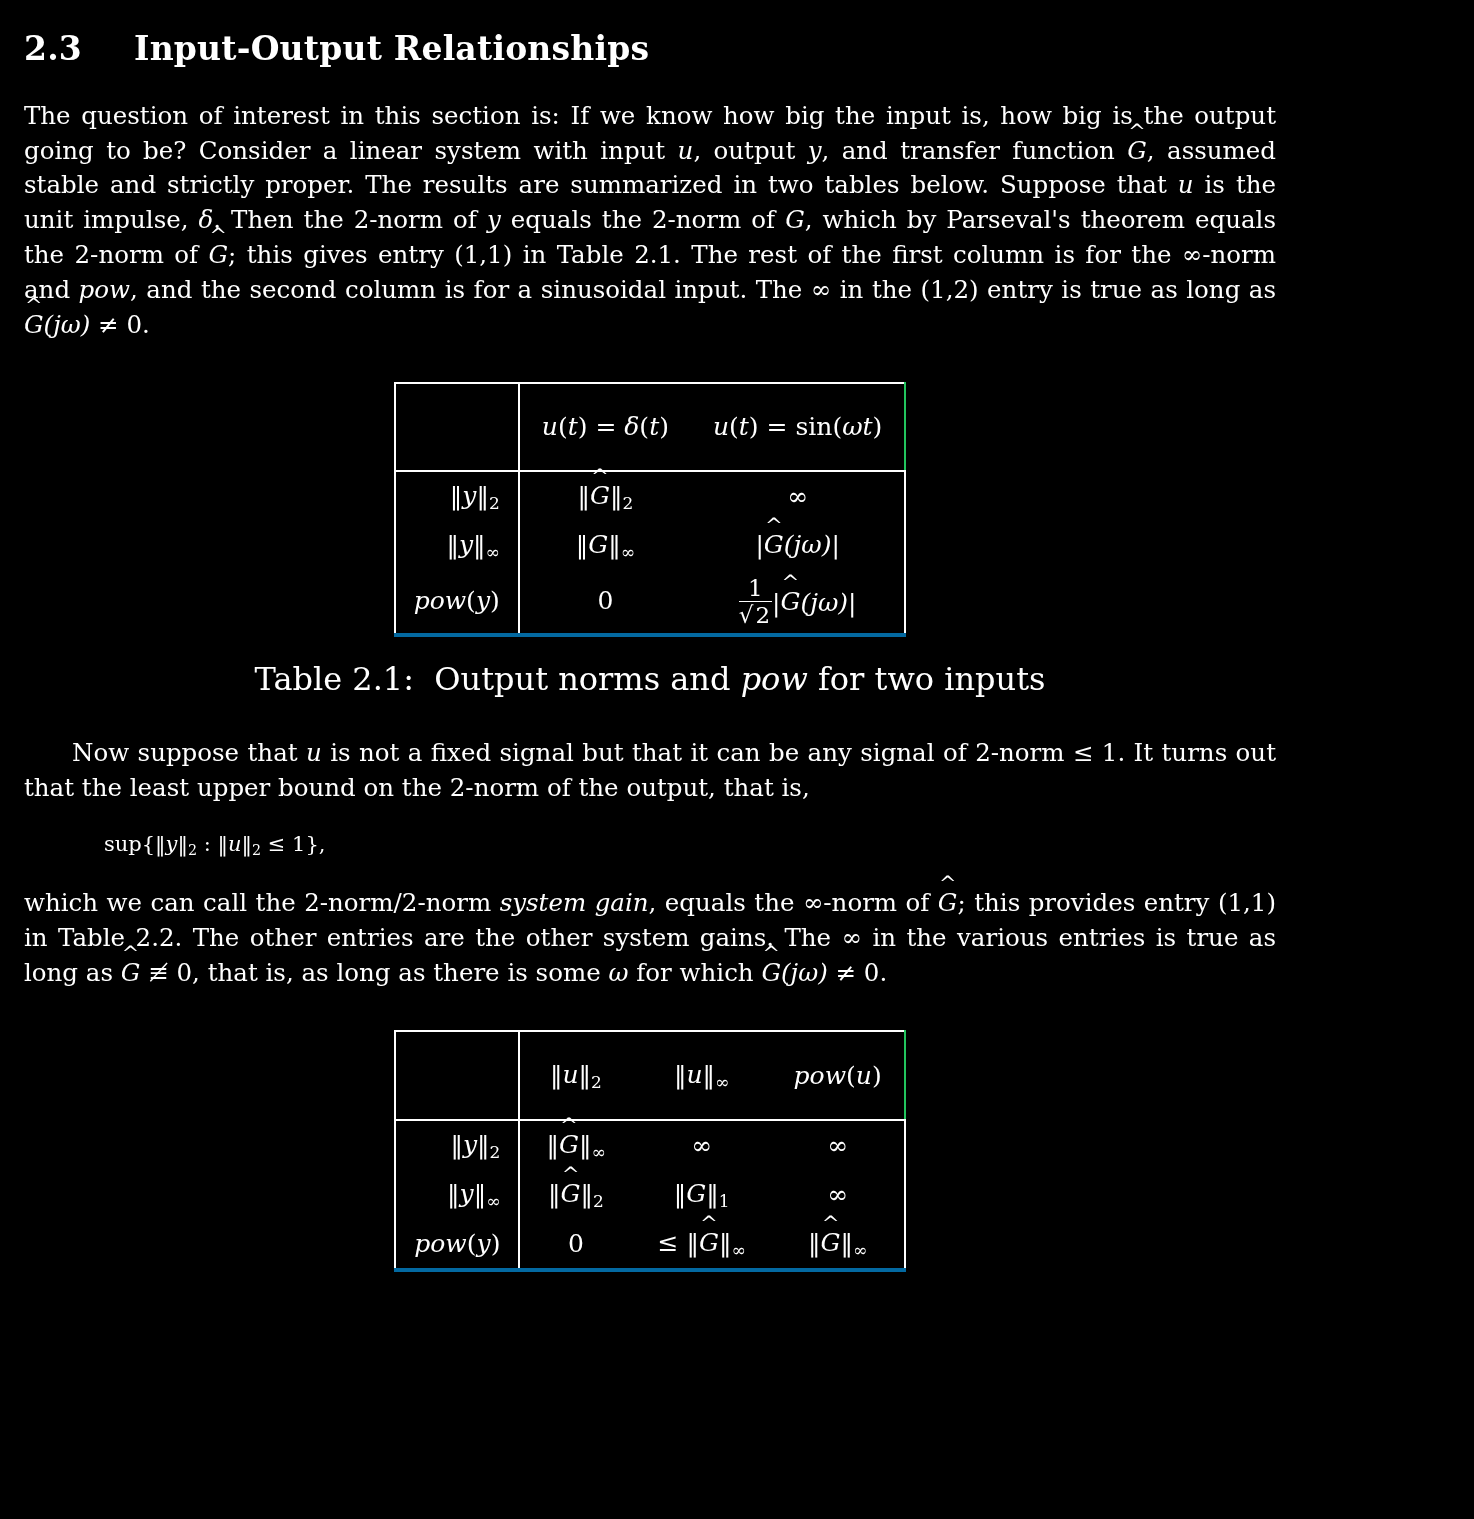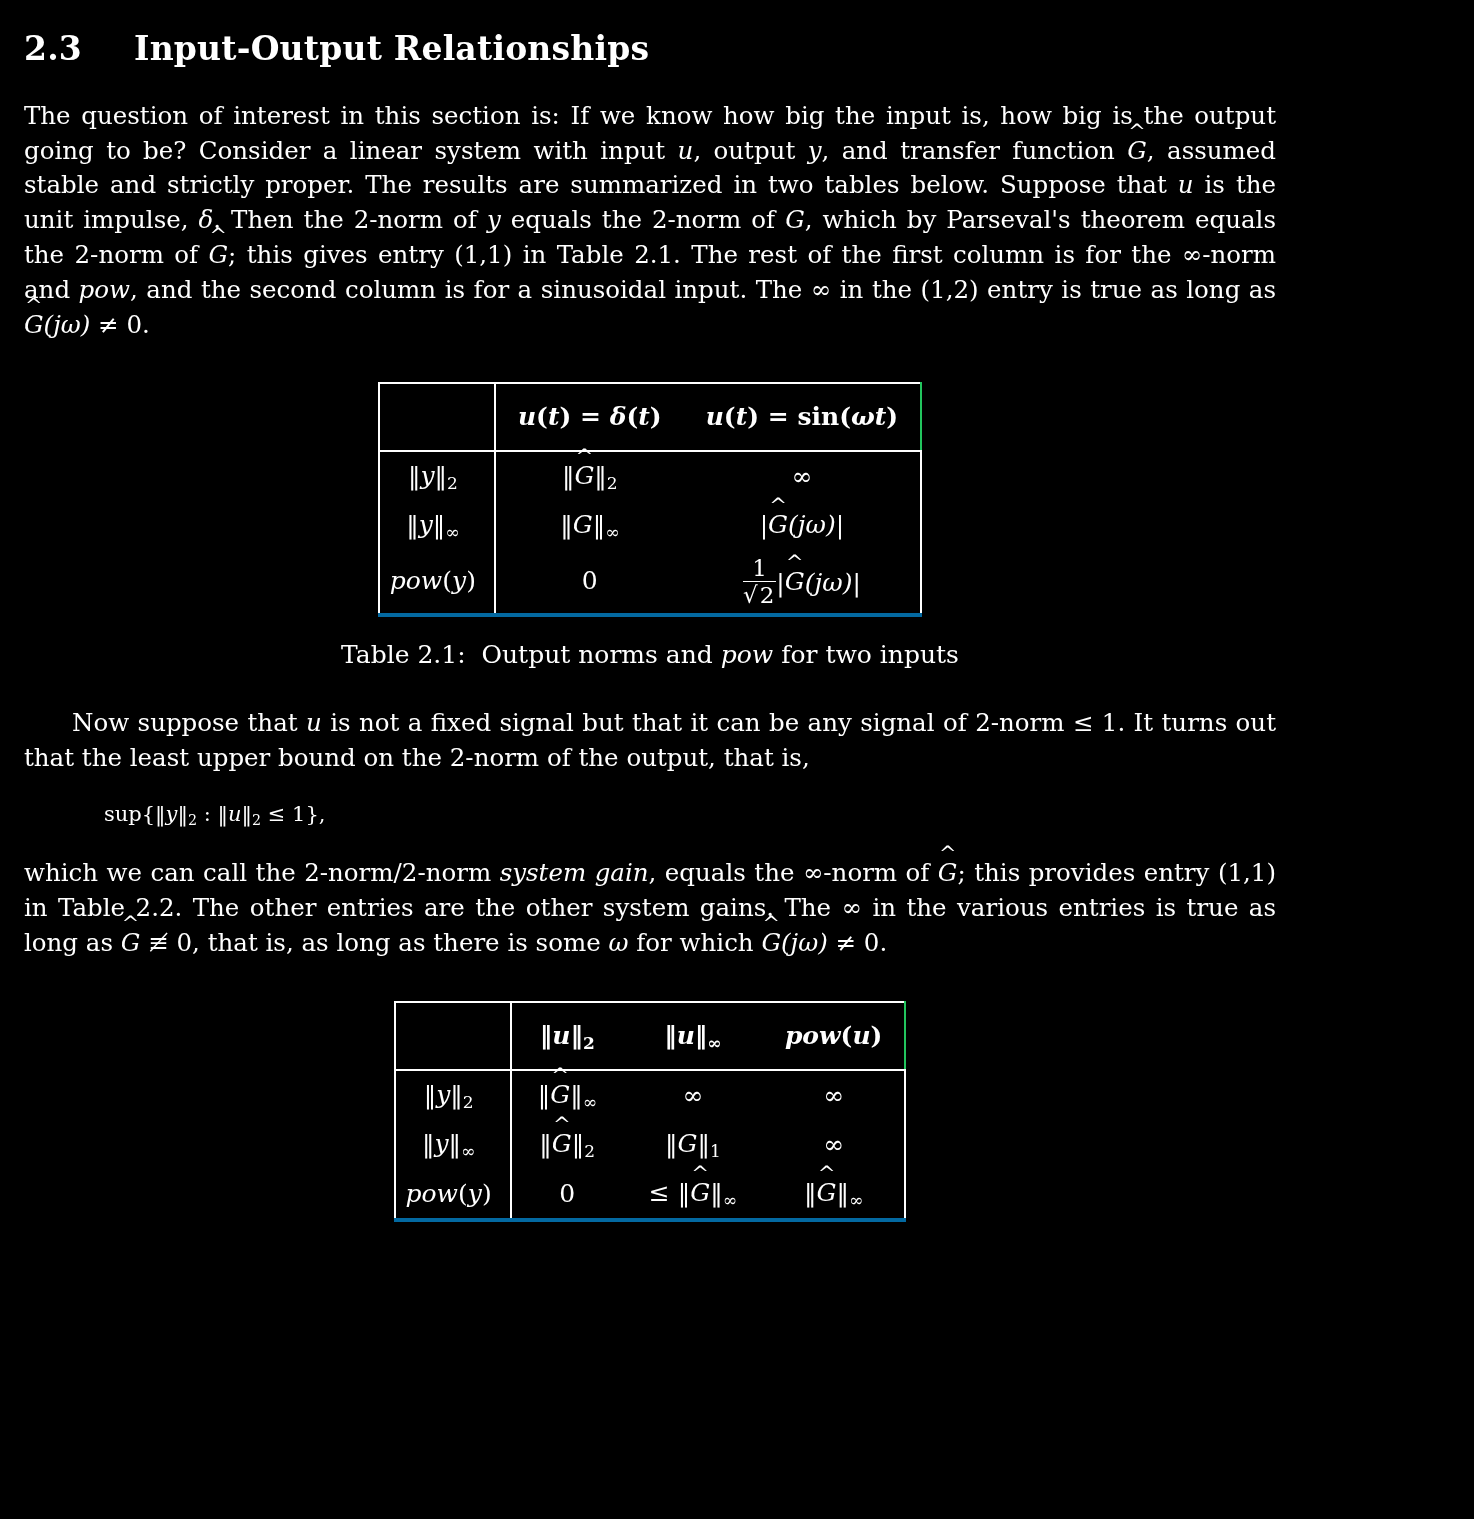--- a/index.html
+++ b/index.html
@@ -73,32 +73,31 @@
     font-size: 25px;
   }
   table.norm-table td, table.norm-table th {
     border: 2px solid #ffffff;
     padding: 0;
     font-weight: normal;
     text-align: center;
     vertical-align: middle;
   }
   table.norm-table td.rowhead {
-    text-align: center;
-    padding: 6px 18px 6px 10px;
+    text-align: right;
+    padding: 6px 18px 6px 18px;
     white-space: nowrap;
   }
   table.norm-table td.cell {
     padding: 6px 26px;
     white-space: nowrap;
   }
   table.norm-table th.colhead {
-    padding: 15px 22px;
+    padding: 25px 22px;
     white-space: nowrap;
-    font-weight: bold;
   }
   table.norm-table td.corner {
     border-right: 2px solid #ffffff;
     border-bottom: 2px solid #ffffff;
   }
   
   table.norm-table tr.body-row td {
     border-top: none;
     border-bottom: none;
   }
@@ -111,21 +110,21 @@
   }
   table.norm-table td.rowhead { border-right: 2px solid #ffffff; }
   table.norm-table td.cell { border-left: none; border-right: none; }
   table.norm-table td.cell.last { border-right: 2px solid #ffffff; }
   table.norm-table th.colhead { border-left: none; border-right: none; }
   table.norm-table th.colhead.last { border-right: 2px solid #22c55e; }
 
   .caption {
     text-align: center;
     margin: 20px 0 34px 0;
-    font-size: 25px;
+    font-size: 32px;
   }
 
   
   .frac {
     display: inline-block;
     vertical-align: -0.55em;
     text-align: center;
     font-size: 0.92em;
     line-height: 1.05;
   }

